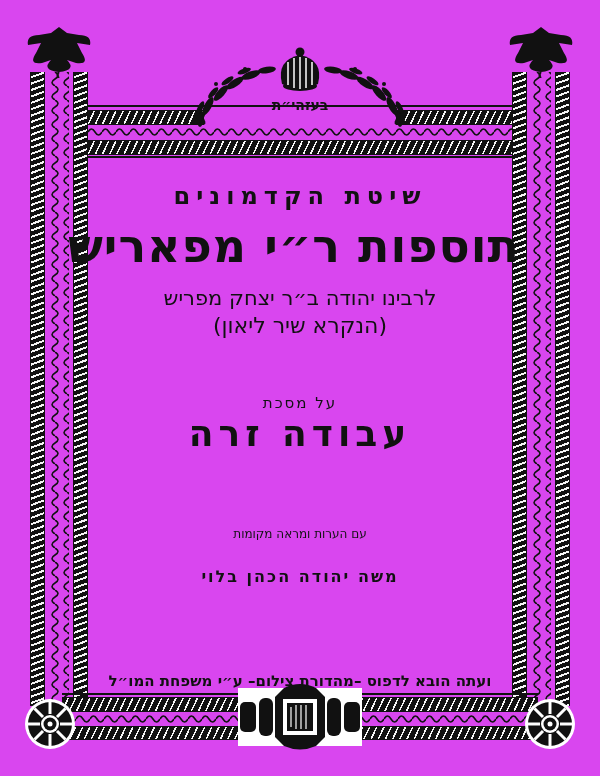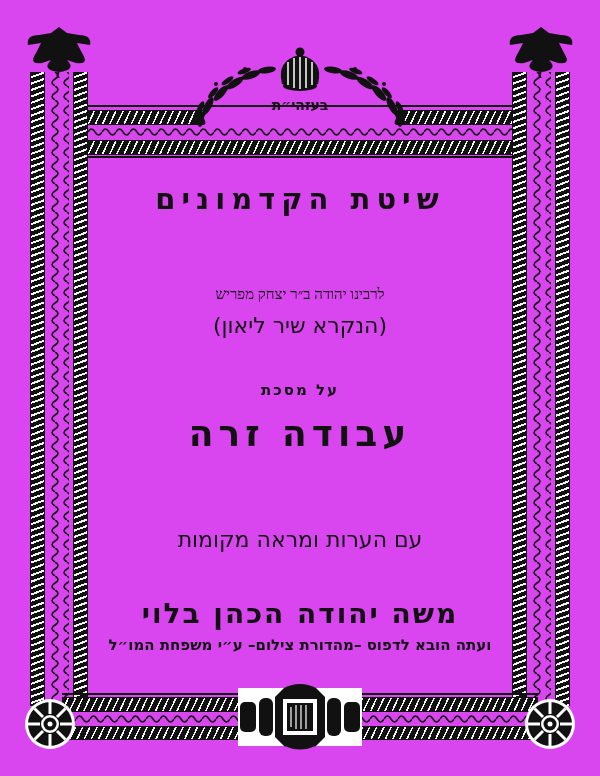--- a/index.html
+++ b/index.html
@@ -4,31 +4,31 @@
 <style>
   html,body{margin:0;padding:0;background:#e8e8e8;}
   .page{
     position:relative;width:600px;height:776px;margin:0 auto;
     background:#d946ef;color:#111;overflow:hidden;
     font-family:"DejaVu Sans",sans-serif;direction:rtl;
   }
   
   .t{position:absolute;left:80px;right:80px;text-align:center;white-space:nowrap;color:#111;}
   .blessing   {top:97px;  font-size:14px; font-weight:bold;}
-  .series     {top:182px; font-size:29px; font-weight:bold; letter-spacing:6px;}
+  .series     {top:182px; font-size:24px; font-weight:bold; letter-spacing:6px;}
   .main-title {top:219px; font-size:46px; font-weight:bold; letter-spacing:1px;}
-  .author     {top:286px; font-size:15px;font-family:Liberation Serif, serif;}
+  .author     {top:286px; font-size:21px;}
   .alias      {top:313px; font-size:22px;}
-  .on-tract   {top:381px; font-size:15px; font-weight:bold; letter-spacing:2px;text-align:center;}
+  .on-tract   {top:394px; font-size:15px; font-weight:normal; letter-spacing:2px;text-align:center;}
   .tractate   {top:413px; font-size:36px; font-weight:bold; letter-spacing:5px;}
   .ed1        {top:503px; font-size:18px;}
-  .ed2        {top:527px; font-size:22px;}
+  .ed2        {top:527px; font-size:12px;}
   .by         {top:551px; font-size:14px;}
-  .editor     {top:597px; font-size:28px; font-weight:bold; letter-spacing:2px;}
-  .imp1       {top:636px; font-size:15px; font-weight:bold;}
+  .editor     {top:567px; font-size:16px; font-weight:bold; letter-spacing:2px;}
+  .imp1       {top:672px; font-size:15px; font-weight:bold;}
   .imp2       {top:658px; font-size:15px; font-weight:bold;}
   .imp2 .url  {font-family:"DejaVu Serif","DejaVu Sans",serif;letter-spacing:2px;
                direction:ltr;unicode-bidi:embed;}
   
   .rule{position:absolute;height:2px;background:#111;}
   .band{position:absolute;height:13px;
         background:repeating-linear-gradient(115deg,#111 0 5px,#f6f6f6 5px 6.5px);
         border-top:1px solid #111;border-bottom:1px solid #111;}
   .col{position:absolute;top:72px;height:634px;width:58px;}
   .col-left{left:30px;} .col-right{right:30px;}
@@ -190,20 +190,21 @@
       <rect x="89" y="18" width="14" height="38" rx="6"></rect>
       <path d="M46,8 Q62,0 78,8 L87,17 L87,57 L78,66 Q62,73 46,66 L37,57 L37,17 Z"></path>
     </g>
     <rect x="45" y="19" width="34" height="36" fill="#fff"></rect>
     <rect x="49" y="23" width="26" height="28" fill="#111"></rect>
     <path d="M53,27 V47 M58,25 V49 M63,25 V49 M68,25 V49" stroke="#fff" stroke-width="1.2" fill="none"></path>
   </svg>
 
   <div class="t blessing">בעזהי״ת</div>
   <div class="t series">שיטת הקדמונים</div>
+  <div class="t main-title">תוספות ר״י מפאריש</div>
   <div class="t author">לרבינו יהודה ב״ר יצחק מפריש</div>
   <div class="t alias">(הנקרא שיר ליאון)</div>
   <div class="t on-tract">על מסכת</div>
   <div class="t tractate">עבודה זרה</div>
   <div class="t ed2">עם הערות ומראה מקומות</div>
   <div class="t editor">משה יהודה הכהן בלוי</div>
   <div class="t imp1">ועתה הובא לדפוס –מהדורת צילום– ע״י משפחת המו״ל</div>
 
 </div>
 

